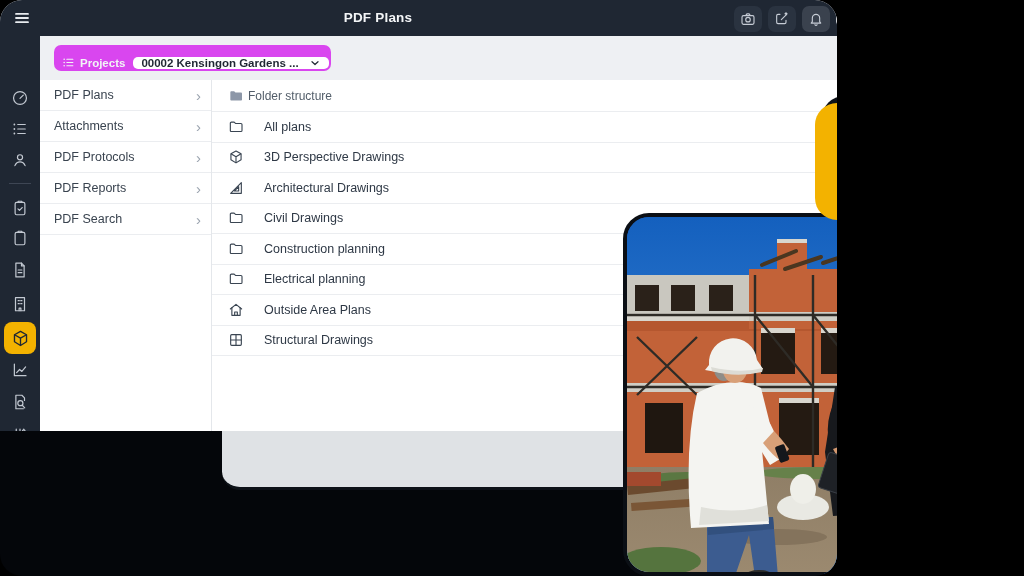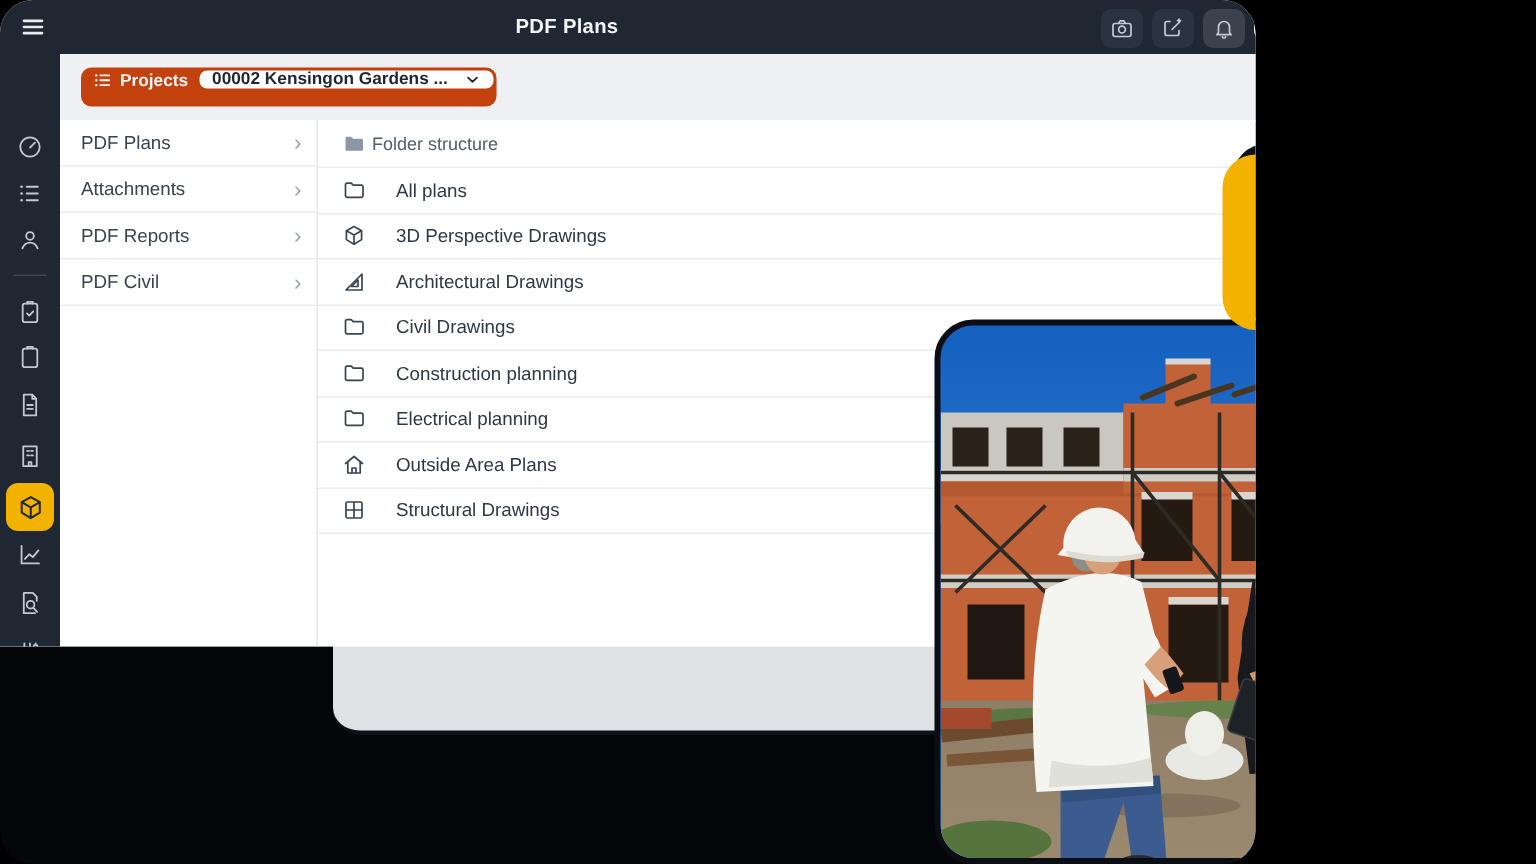--- a/index.html
+++ b/index.html
@@ -22,21 +22,21 @@
   .avatar{width:28px;height:28px;border-radius:50%;background:#FFFFFF;color:#1F2733;font-size:14px;font-weight:700;display:flex;align-items:center;justify-content:center;}
 
   
   .side-rail{position:absolute;left:0;top:36px;width:40px;height:395px;background:#1F2733;}
   .rail-btn{position:absolute;left:9px;width:22px;height:22px;display:flex;align-items:center;justify-content:center;color:#C3C9D2;cursor:pointer;background:none;border:0;padding:0;}
   .rail-div{position:absolute;left:9px;width:22px;height:1px;background:#3E4654;}
   .rail-active{position:absolute;left:4px;top:286px;width:32px;height:32px;border-radius:8px;background:#F3B200;display:flex;align-items:center;justify-content:center;color:#1F2733;cursor:pointer;border:0;padding:0;}
 
   
   .projects-bar{position:absolute;left:40px;top:36px;width:828px;height:44px;background:#EEF0F3;border-bottom:1px solid #E2E5E9;}
-  .proj-pill{position:absolute;left:14px;top:9px;height:26px;display:flex;align-items:flex-start;background:#c2410c;border-radius:7px;padding:2px;box-sizing:border-box;}
+  .proj-pill{position:absolute;left:14px;top:9px;height:26px;display:flex;align-items:flex-end;background:#d946ef;border-radius:7px;padding:2px;box-sizing:border-box;}
   .proj-label{display:flex;align-items:center;gap:5px;color:#F2F4F6;font-size:11.5px;font-weight:700;padding:0 8px 0 6px;}
   .proj-select{display:flex;align-items:center;gap:10px;background:#fff;border-radius:5px;padding:0 8px;color:#1F2733;font-size:11.5px;font-weight:700;cursor:pointer;border:0;}
 
   
   .menu-panel{position:absolute;left:40px;top:80px;width:172px;height:351px;background:#fff;border-right:1px solid #E4E7EB;box-sizing:border-box;}
   .menu-row{height:30px;display:flex;align-items:center;padding:0 10px 0 14px;border-bottom:1px solid #EBEDF0;cursor:pointer;}
   .menu-row span.lbl{font-size:12.5px;color:#39434F;}
   .chev{margin-left:auto;color:#9AA3AE;font-size:15px;line-height:1;}
   .chev::before{content:"\203A";}
 
@@ -193,25 +193,29 @@
     <aside class="menu-panel">
       <div class="menu-row">
           <span class="lbl">PDF Plans</span>
           <span class="chev"></span>
         </div>
       <div class="menu-row">
           <span class="lbl">Attachments</span>
           <span class="chev"></span>
         </div>
       <div class="menu-row">
+          <span class="lbl">PDF Protocols</span>
+          <span class="chev"></span>
+        </div>
+      <div class="menu-row">
           <span class="lbl">PDF Reports</span>
           <span class="chev"></span>
         </div>
       <div class="menu-row">
-          <span class="lbl">PDF Civil</span>
+          <span class="lbl">PDF Search</span>
           <span class="chev"></span>
         </div>
     </aside>
 
     <section class="list-panel">
       <div class="list-header">
         <span class="li-ic">
           <svg width="16" height="16" viewBox="0 0 24 24">
               <path d="M3.5 6.3c0-.9.7-1.6 1.6-1.6h4.1l2 2h8.2c.9 0 1.6.7 1.6 1.6v8.9c0 .9-.7 1.6-1.6 1.6H5.1c-.9 0-1.6-.7-1.6-1.6Z" fill="#8D97A8"></path>
             </svg>

